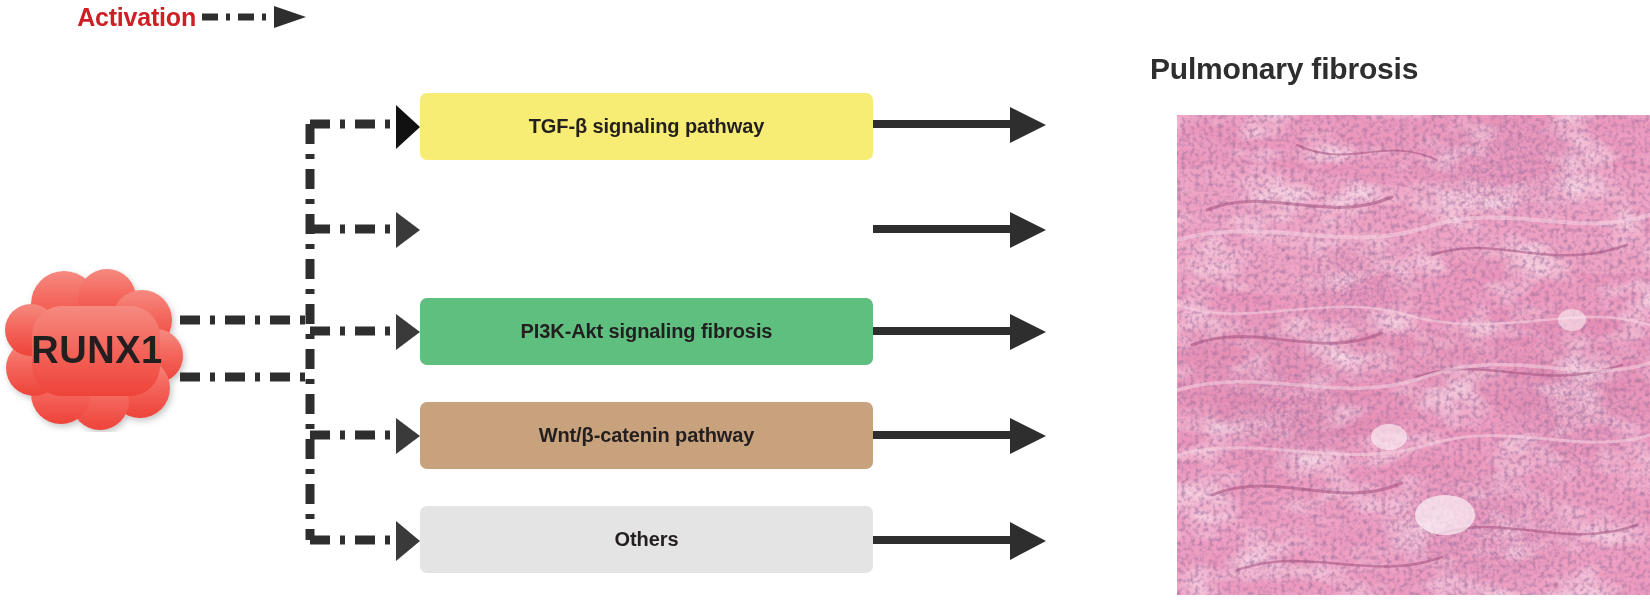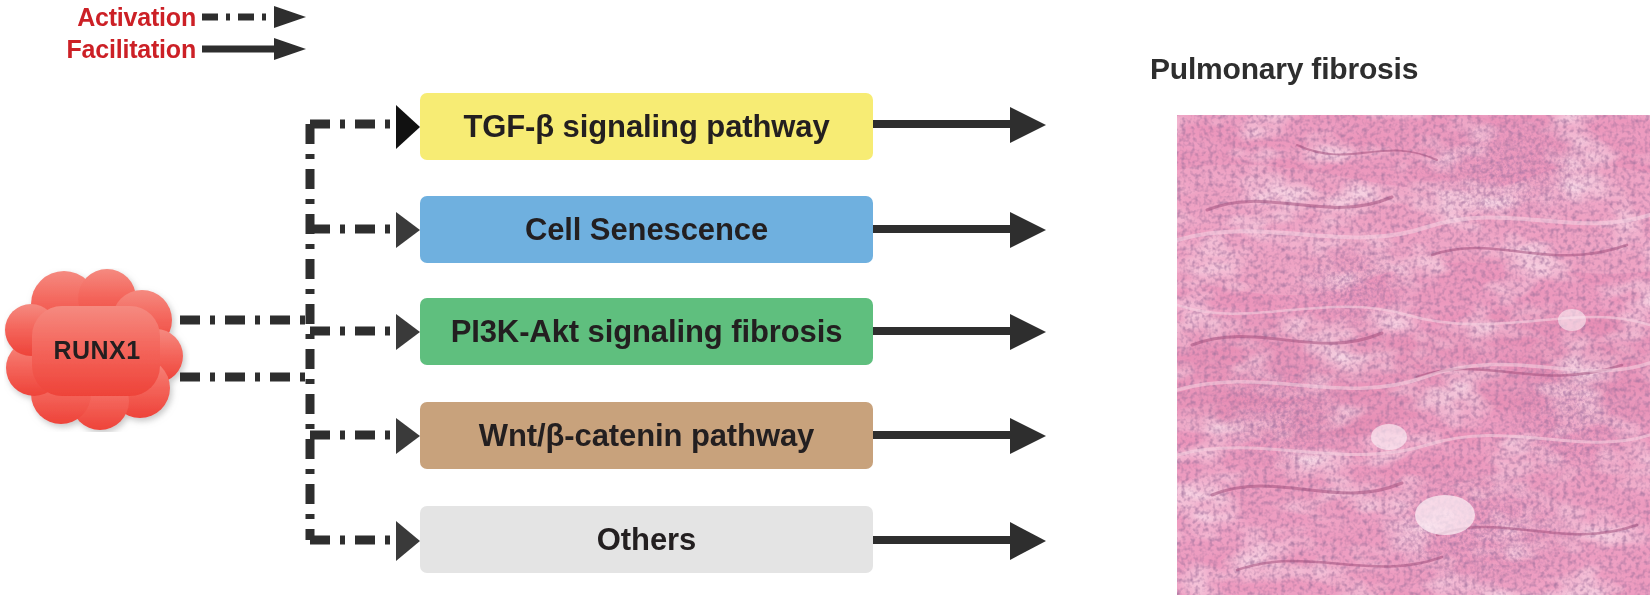--- a/index.html
+++ b/index.html
@@ -63,21 +63,21 @@
   }
   .runx1-text {
     position: absolute;
     left: 4px;
     top: 268px;
     width: 186px;
     height: 164px;
     display: flex;
     align-items: center;
     justify-content: center;
-    font-size: 25px;
+    font-size: 38px;
     font-weight: bold;
     color: #231f20;
     letter-spacing: 0.5px;
     pointer-events: none;
   }
 
   
   .connectors {
     position: absolute;
     left: 0;
@@ -90,21 +90,21 @@
   
   .pathway-box {
     position: absolute;
     left: 420px;
     width: 453px;
     height: 67px;
     border-radius: 7px;
     display: flex;
     align-items: center;
     justify-content: center;
-    font-size: 31px;
+    font-size: 20px;
     font-weight: bold;
     color: #231f20;
     letter-spacing: -0.1px;
     box-sizing: border-box;
   }
 
   
   .histology-title {
     position: absolute;
     left: 1150px;
@@ -134,27 +134,20 @@
   <div class="legend">
 
     <div class="legend-row activation">
       <div class="legend-label">Activation</div>
       <svg class="legend-arrow" viewBox="0 0 110 30">
         <line x1="2" y1="15" x2="78" y2="15" stroke="#2e2e2e" stroke-width="7" stroke-dasharray="16,8,4,8" stroke-linecap="butt"></line>
         <polygon points="74,4 106,15 74,26" fill="#2e2e2e"></polygon>
       </svg>
     </div>
 
-    <div class="legend-row facilitation">
-      <div class="legend-label">Facilitation</div>
-      <svg class="legend-arrow" viewBox="0 0 110 30">
-        <line x1="2" y1="15" x2="80" y2="15" stroke="#2e2e2e" stroke-width="7" stroke-linecap="butt"></line>
-        <polygon points="74,4 106,15 74,26" fill="#2e2e2e"></polygon>
-      </svg>
-    </div>
 
   </div>
 
   <svg class="runx1-cloud" viewBox="0 0 186 164">
     <defs>
       <linearGradient id="cloudGrad" x1="0" y1="0" x2="0" y2="1">
         <stop offset="0%" stop-color="#F58A80"></stop>
         <stop offset="45%" stop-color="#F4675D"></stop>
         <stop offset="100%" stop-color="#EE4339"></stop>
       </linearGradient>
@@ -212,23 +205,20 @@
     <polygon points="1010,418 1046,436 1010,454" fill="#2e2e2e"></polygon>
 
     <line x1="873" y1="540" x2="1016" y2="540" stroke="#2e2e2e" stroke-width="8"></line>
     <polygon points="1010,522 1046,541 1010,560" fill="#2e2e2e"></polygon>
   </svg>
 
   <div class="pathway-box" style="top:93px;  background:#F7EC74;">
     <span>TGF-β signaling pathway</span>
   </div>
 
-  <div class="pathway-box" style="top:196px; background:#6FB0DF;">
-    <span>Cell Senescence</span>
-  </div>
 
   <div class="pathway-box" style="top:298px; background:#5FBF7E;">
     <span>PI3K-Akt signaling fibrosis</span>
   </div>
 
   <div class="pathway-box" style="top:506px; background:#E4E4E4;">
     <span>Others</span>
   </div>
 
   <div class="pathway-box" style="top:402px; background:#C8A27C;">

